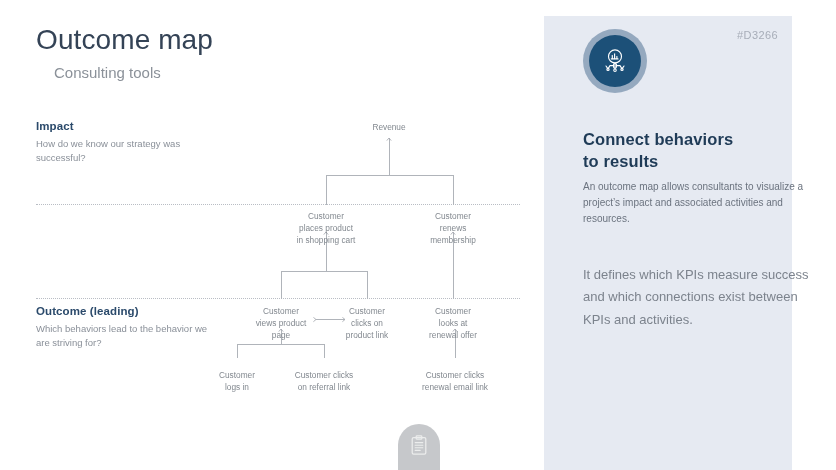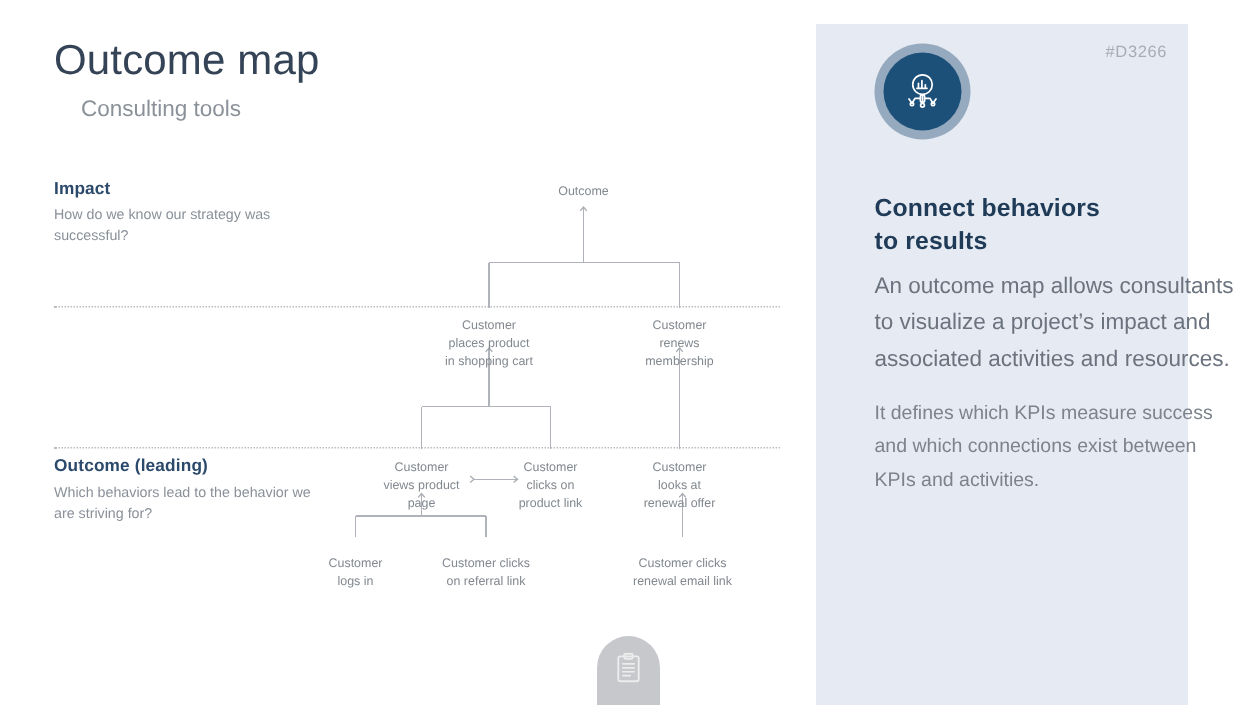--- a/index.html
+++ b/index.html
@@ -29,21 +29,21 @@
     width:52px;height:52px;border-radius:50%;background:#1c5078;
     display:flex;align-items:center;justify-content:center;
   }
   .panel-title{
     position:absolute;left:39px;top:112px;width:240px;
     font-size:16.5px;font-weight:bold;color:#1f3b57;line-height:1.34;
     letter-spacing:.1px;
   }
   .panel-lead{
     position:absolute;left:39px;top:163px;width:248px;
-    font-size:15px;color:#6b737f;line-height:1.62;
+    font-size:10px;color:#6b737f;line-height:1.62;
   }
   .panel-body{
     position:absolute;left:39px;top:248px;width:240px;
     font-size:13px;color:#7c838d;line-height:1.72;
   }
 
   
   .title{
     position:absolute;left:36px;top:24px;
     font-size:28px;color:#344356;font-weight:normal;letter-spacing:.1px;
@@ -142,21 +142,21 @@
       <line x1="237" y1="344" x2="324" y2="344"></line>
       <line x1="281" y1="344" x2="281" y2="329" marker-end="url(#ah)"></line>
 
       <line x1="455" y1="358" x2="455" y2="329" marker-end="url(#ah)"></line>
 
       <line x1="316" y1="319.5" x2="345" y2="319.5" marker-start="url(#ahl)" marker-end="url(#ah)" transform="rotate(0)"></line>
     </g>
   </svg>
 
   <div class="nodelabel" style="left:349px;top:122px;width:80px;">
-    <span>Outcome</span>
+    <span>Revenue</span>
   </div>
 
   <div class="nodelabel" style="left:281px;top:211px;width:90px;">
     <span>Customer<br>places product<br>in shopping cart</span>
   </div>
 
   <div class="nodelabel" style="left:413px;top:211px;width:80px;">
     <span>Customer<br>renews<br>membership</span>
   </div>
 

